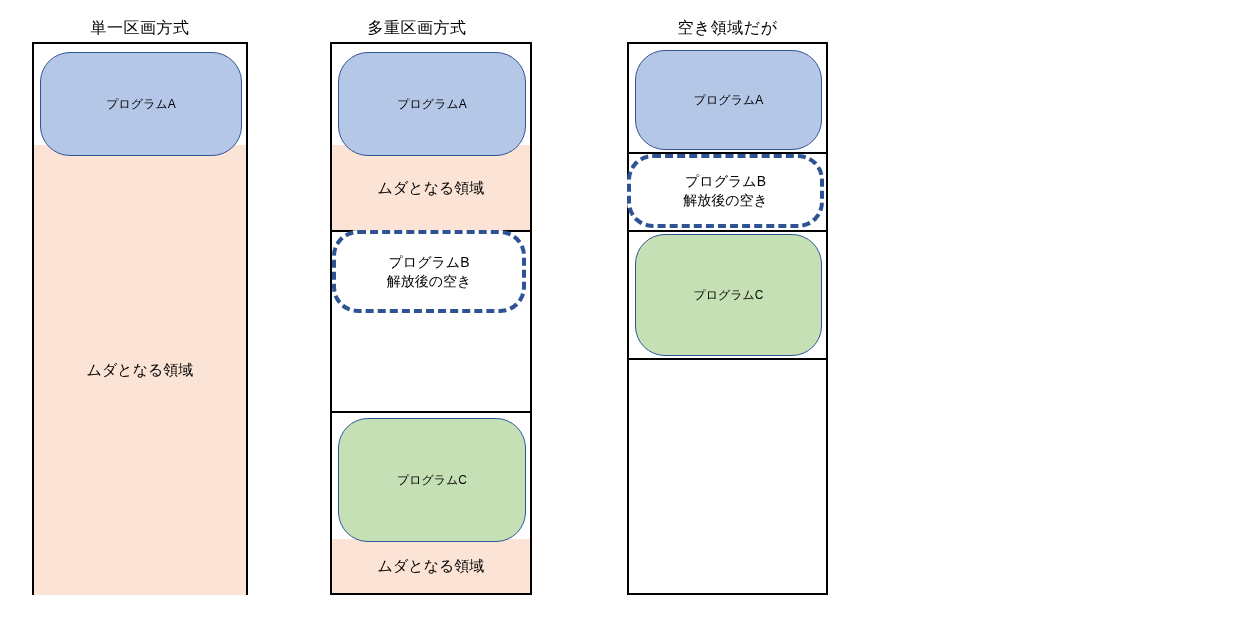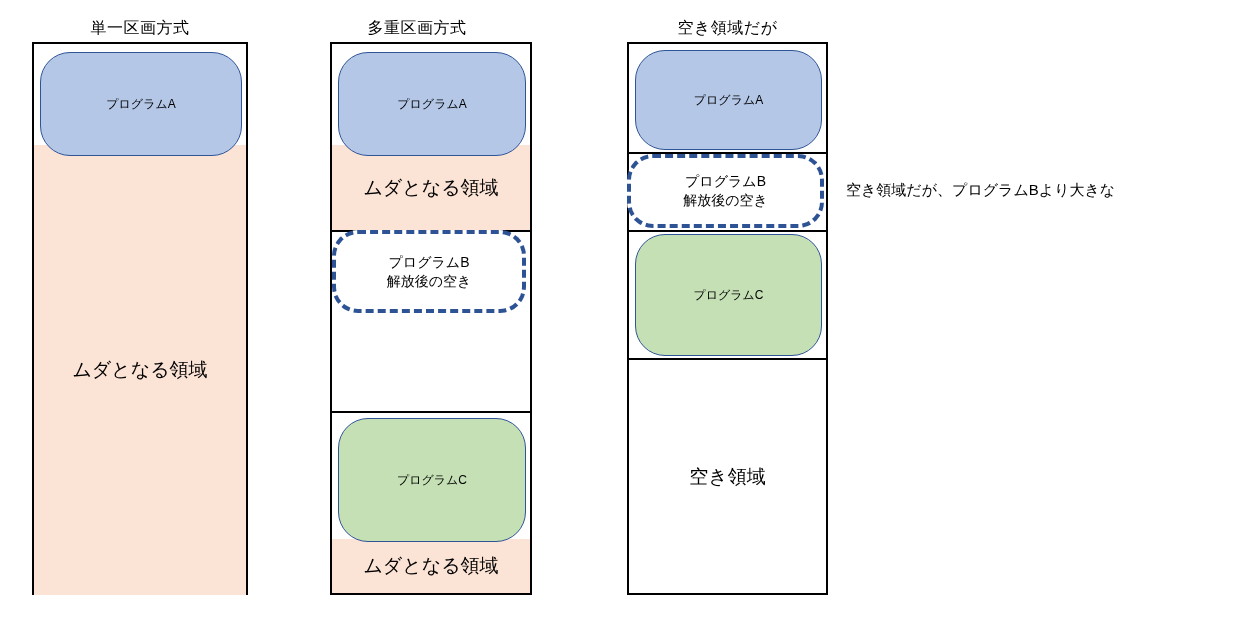--- a/index.html
+++ b/index.html
@@ -57,21 +57,21 @@
     right: 0;
     box-sizing: border-box;
     display: flex;
     align-items: center;
     justify-content: center;
   }
   .band.peach { background: #FBE3D5; }
   .band.white { background: #ffffff; }
 
   .band-label {
-    font-size: 19px;
+    font-size: 15px;
     line-height: 20px;
     color: #000;
     text-align: left;
     white-space: nowrap;
   }
 
   
   .prog {
     position: absolute;
     box-sizing: border-box;
@@ -172,37 +172,33 @@
   </div>
 
   <div class="col-title" style="left:627px; top:18px; width:201px;">空き領域だが</div>
 
   <div class="column" style="left:627px; top:42px; width:201px; height:553px;">
 
     <div class="divider" style="top:108px;"></div>
     <div class="divider" style="top:186px;"></div>
     <div class="divider" style="top:314px;"></div>
 
-    <div class="band white" style="top:316px; height:233px;">
-      <span class="band-label">空き領域</span>
-    </div>
 
     <div class="prog blue" style="left:6px; top:6px; width:187px; height:100px;">
       <span class="prog-label">プログラムA</span>
     </div>
 
     <div class="prog dashed" style="left:-2px; top:110px; width:197px; height:74px;">
       <span class="prog-label">
         <span>プログラムB</span><br>
         <span>解放後の空き</span>
       </span>
     </div>
 
     <div class="prog green" style="left:6px; top:190px; width:187px; height:122px;">
       <span class="prog-label">プログラムC</span>
     </div>
   </div>
 
   <div class="annotation" style="left:832px; top:178px;">
-    <span class="ann-line indented">空き領域だが、プログラムBより大きな</span>
   </div>
 
 </div>
 
 </body></html>

